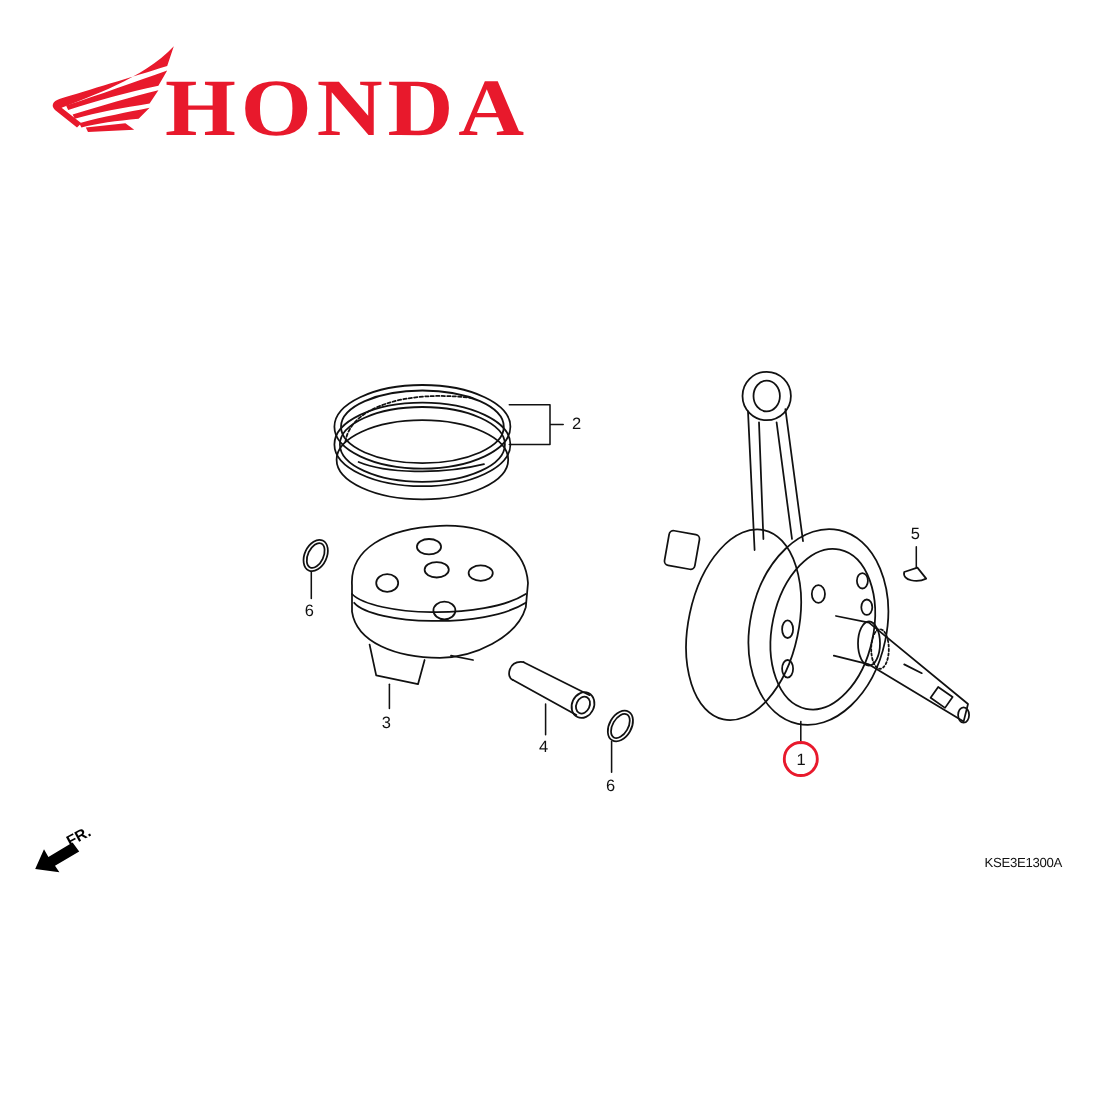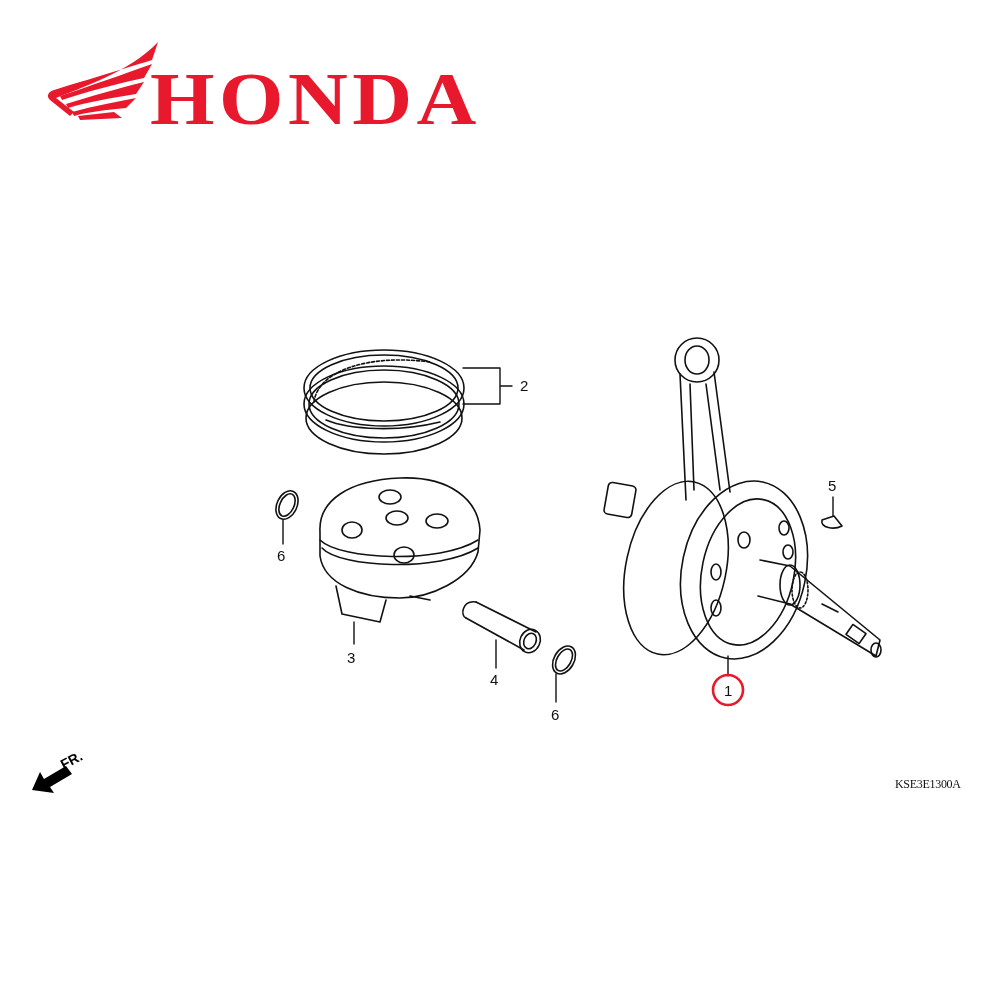--- a/index.html
+++ b/index.html
@@ -9,21 +9,21 @@
     font-family: "Liberation Serif", serif; font-weight: bold;
     font-size: 74px; letter-spacing: 4px; color: #e8192c;
     line-height: 1; transform: scaleX(1.12); transform-origin: left top;
   }
   .callout {
     position: absolute; font-family: "Liberation Sans", sans-serif;
     font-size: 15px; color: #111; line-height: 1;
   }
   .code {
     position: absolute; left: 895px; top: 777px;
-    font-family: Liberation Serif, serif; font-size: 12px;
+    font-family: Liberation Sans, sans-serif; font-size: 12px;
     color: #111; letter-spacing: -0.3px;
   }
   .fr {
     position: absolute; left: 60px; top: 752px;
     font-family: "Liberation Sans", sans-serif; font-weight: bold;
     font-size: 14px; color: #000; transform: rotate(-28deg);
   }
   svg { position: absolute; left: 0; top: 0; }
 </style>
 </head>

